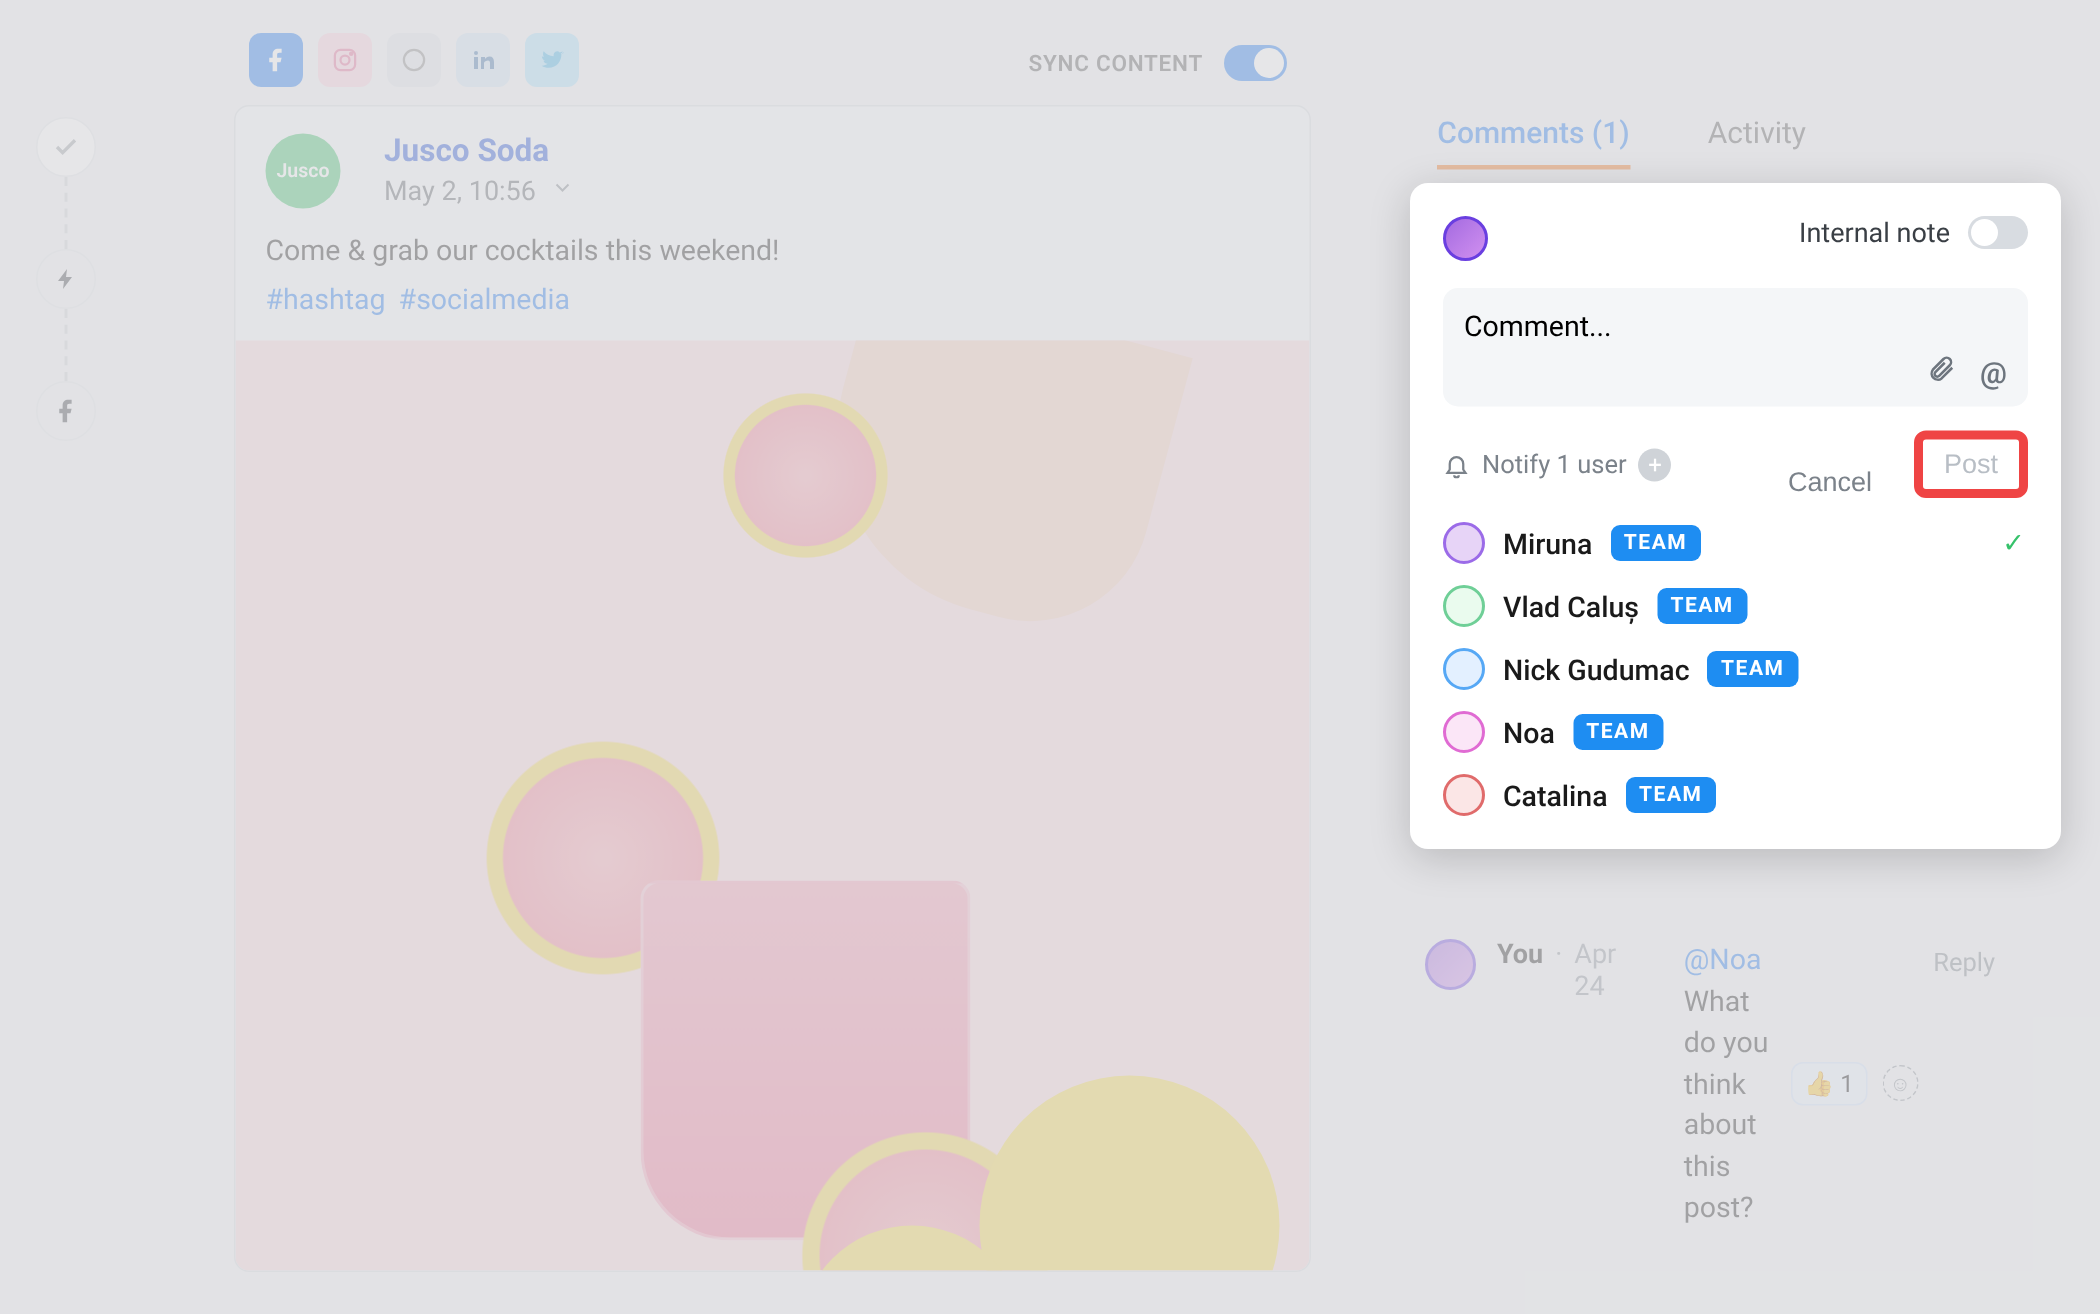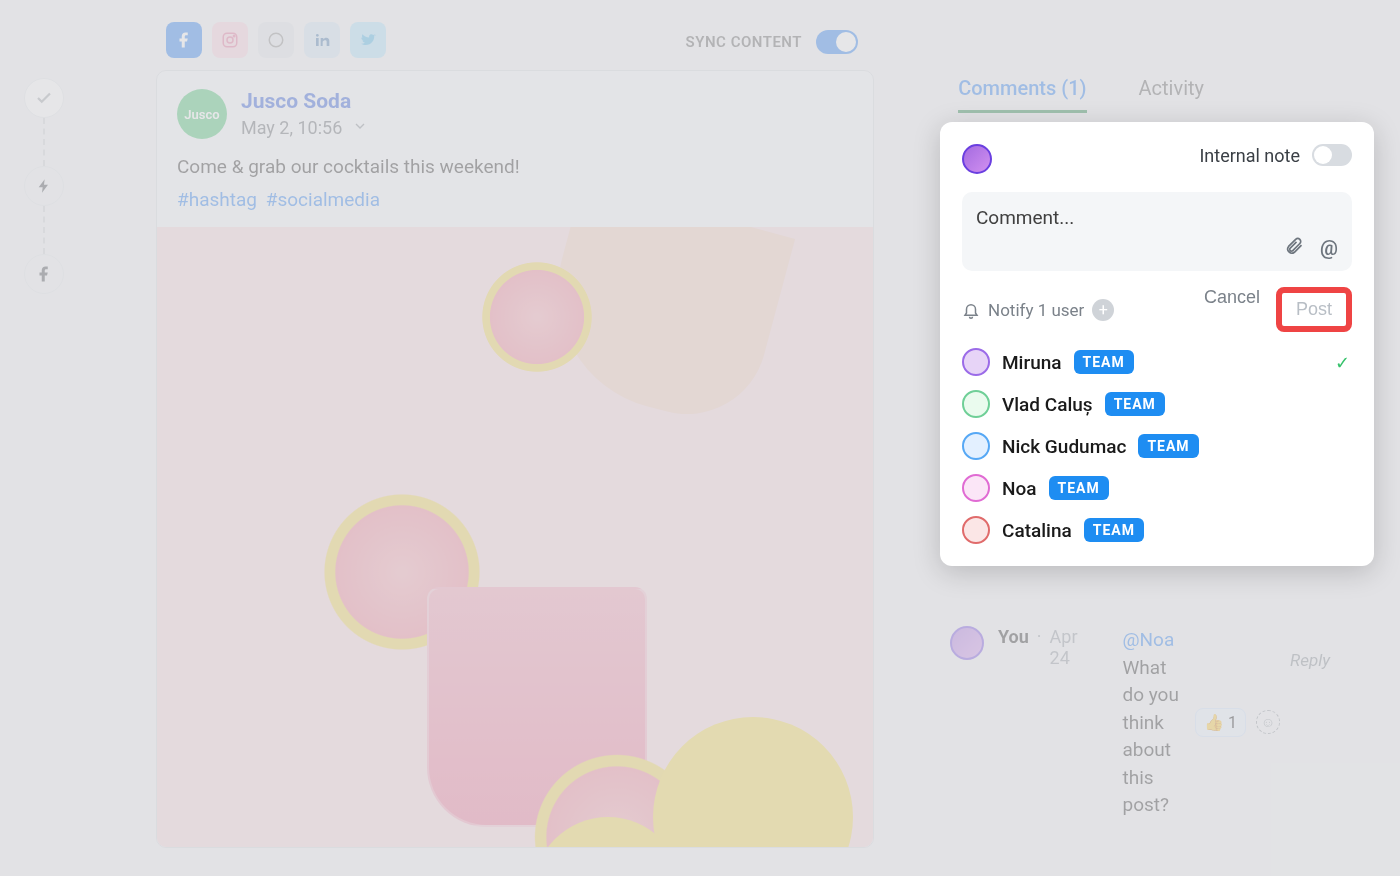--- a/index.html
+++ b/index.html
@@ -89,21 +89,21 @@
   .post-card {
     position:absolute;
     left:156px; top:70px;
     width:718px;
     border:1px solid #d8dce1;
     border-radius:10px;
     overflow:hidden;
     background:#f6f8fa;
     z-index:2;
   }
-  .post-head { padding:18px 20px 6px; display:flex; align-items:flex-start; gap:14px; }
+  .post-head { padding:18px 20px 6px; display:flex; align-items:flex-start; gap:29px; }
   .avatar-circle {
     width:50px; height:50px; border-radius:50%;
     background:#3ac06a; color:#fff; display:flex; align-items:center; justify-content:center;
     font-size:13px; font-weight:600;
   }
   .post-head .meta { display:flex; flex-direction:column; gap:4px;}
   .author-name { font-size:21px; font-weight:700; color:#1d4ed8; }
   .date-line { display:flex; align-items:center; gap:10px; font-size:18px; color:#595f66; }
   .chev { color:#7b828a; }
   .caption { padding: 10px 20px 0; font-size:19px; color:#1a1a1a; }
@@ -139,21 +139,21 @@
 
   
   .tabs {
     position:absolute;
     right:196px; top:76px;
     display:flex; gap:52px;
     font-size:20px;
     z-index:3;
   }
   .tab { color:#555; padding-bottom:10px; cursor:pointer;}
-  .tab.active { color:#1877f2; border-bottom:3px solid #15803d; font-weight:500;}
+  .tab.active { color:#1877f2; border-bottom:3px solid #f97316; font-weight:500;}
 
   
   .composer {
     position:absolute;
     right:26px; top:122px;
     width:434px;
     background:#fff;
     border-radius:12px;
     box-shadow:0 6px 28px rgba(0,0,0,0.18);
     padding:22px 22px 22px;
@@ -169,26 +169,26 @@
   }
   .internal { display:flex; align-items:center; gap:12px; }
   .internal-label { font-size:18px; color:#3a3f45; }
   .toggle-off { width:40px; height:22px; border-radius:11px; background:#d8dce1; position:relative;}
   .toggle-off .k { position:absolute; left:2px; top:2px; width:18px; height:18px; border-radius:50%; background:#fff;}
   .comment-box {
     margin-top:18px;
     background:#f4f6f8; border-radius:10px;
     padding:14px 14px 42px; position:relative;
   }
-  .comment-box .ph { color:#404040; font-size:19px; }
+  .comment-box .ph { color:#000000; font-size:19px; }
   .box-tools { position:absolute; right:14px; bottom:10px; display:flex; gap:16px; color:#6d757e; font-size:20px;}
   .notify-row { display:flex; align-items:center; justify-content:space-between; margin-top:16px;}
   .notify-left { display:flex; align-items:center; gap:8px; color:#7b828a; font-size:17px;}
   .plus { width:22px; height:22px; border-radius:50%; background:#cfd3d8; color:#fff; display:flex; align-items:center; justify-content:center; font-size:16px;}
-  .notify-right { display:flex; align-items:flex-start; gap:16px;}
+  .notify-right { display:flex; align-items:flex-end; gap:28px;}
   .cancel { color:#7b828a; font-size:18px; background:none; border:none; cursor:pointer;}
   .post-btn {
     font-size:18px; color:#b8bec5; background:#fff;
     border:6px solid #ef4444; border-radius:8px; padding:6px 14px; cursor:pointer;
   }
   .user-list { margin-top:16px; display:flex; flex-direction:column; gap:14px;}
   .urow { display:flex; align-items:center; gap:12px; position:relative;}
   .uava { width:28px;height:28px;border-radius:50%; border:2px solid #9b6be8; background:#e7d4f7;}
   .uava.b { border-color:#6fcf97; background:#eafbee;}
   .uava.c { border-color:#56a8f5; background:#e3f0ff;}
@@ -209,21 +209,21 @@
   .tava { width:34px; height:34px; border-radius:50%; background:linear-gradient(135deg,#a46be0,#d190f0); border:2px solid #6a3fe0; flex-shrink:0;}
   .tcontent { display:flex; flex-direction:row; gap:10px;}
   .thead { display:flex; gap:8px; font-size:18px;}
   .tyou { font-weight:700; color:#1a1a1a;}
   .tdate { color:#8b929a;}
   .ttext { font-size:19px; color:#1a1a1a; line-height:1.45;margin-left:35px;}
   .mention { color:#1877f2;}
   .treact { display:flex; align-items:center; gap:10px;}
   .treact-pill { border:1px solid #cfe3ff; background:#eaf3ff; border-radius:8px; padding:4px 8px; display:flex; align-items:center; gap:4px; font-size:16px;}
   .treact-add { width:24px; height:24px; border-radius:50%; border:1.5px dashed #8b929a; color:#8b929a; display:flex; align-items:center; justify-content:center; font-size:14px;}
-  .reply-link { color:#7b828a; font-size:17px; margin-top:24px;font-style:italic;}
+  .reply-link { color:#7b828a; font-size:17px; margin-top:6px;}
 </style>
 </head>
 <body>
 
 <div class="dim-layer"></div>
 
 <div class="steps">
   <div class="step-circle">
     <svg width="18" height="18" viewBox="0 0 24 24" fill="none" stroke="#9aa0a6" stroke-width="3">
         <polyline points="4 12 9 17 20 6"></polyline>

